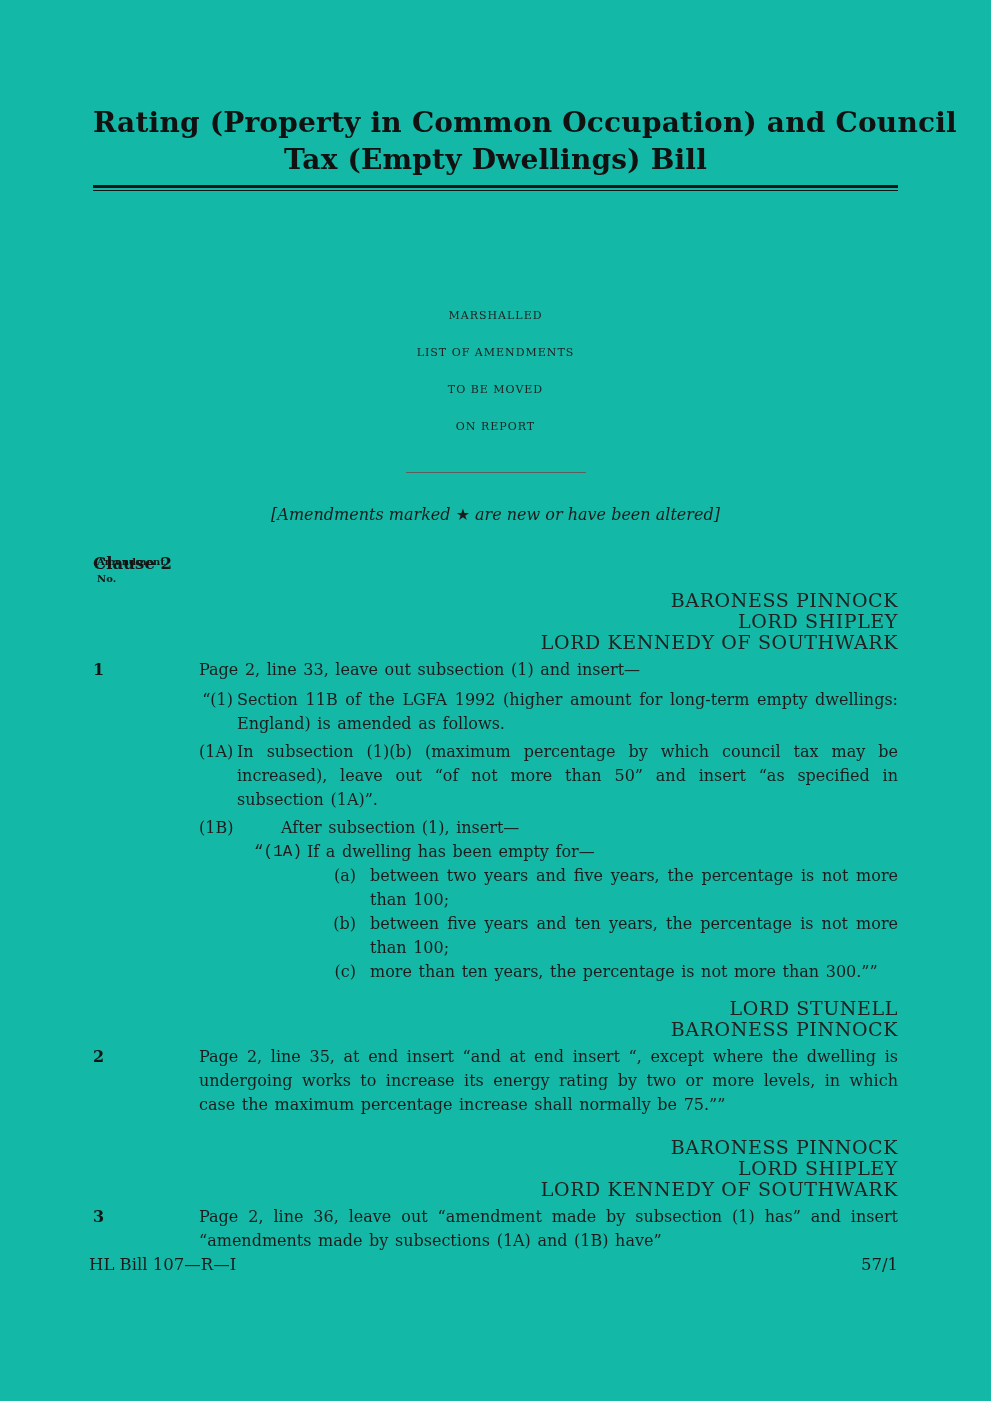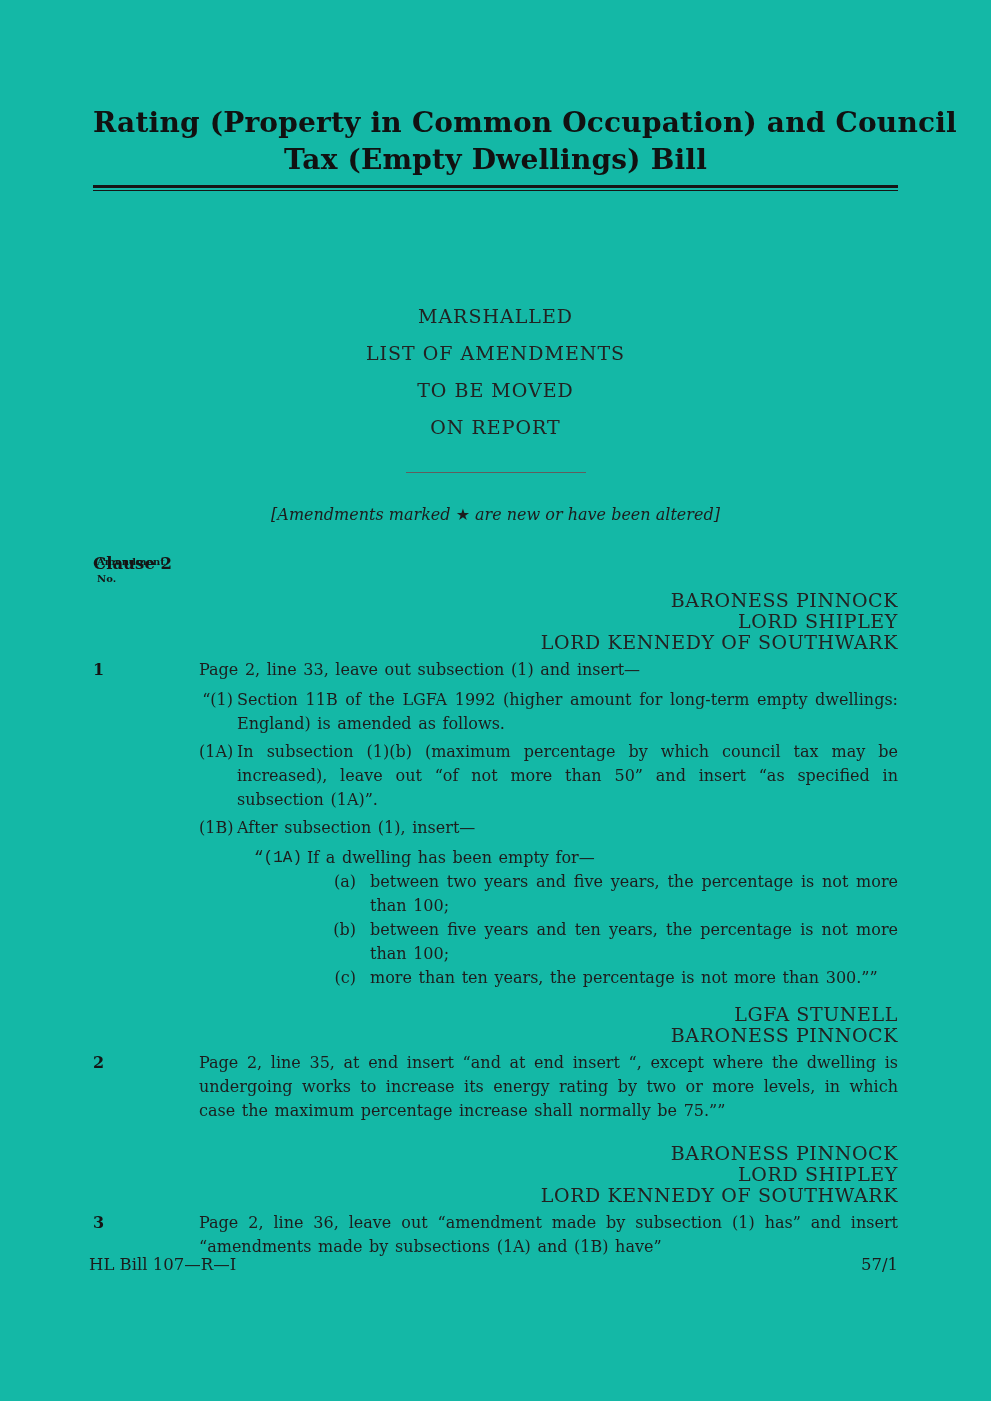--- a/index.html
+++ b/index.html
@@ -31,21 +31,21 @@
   .double-rule {
     margin-top: 7px;
     height: 2px;
     border-top: 3px solid #161616;
     border-bottom: 1.5px solid #161616;
   }
 
   
   .caps-heading { margin-top: 115px; text-align: center; }
   .caps-heading .hline {
-    font-size: 19px;
+    font-size: 11px;
     line-height: 20px;
     letter-spacing: 1px;
     margin-bottom: 17px;
     color: #222;
   }
   .caps-heading .hline:last-child { margin-bottom: 0; }
 
   
   .small-divider {
     width: 180px;
@@ -89,21 +89,21 @@
     font-size: 16px; line-height: 24px;
     text-align: justify; word-spacing: 1.5px; color: #1d1d1d;
   }
   .amrow .body p { margin: 0; }
   .instruction { margin-bottom: 6px !important; }
   .para { display: flex; }
   .para .lbl { flex: none; text-align: right; line-height: 24px; }
   .para .txt { flex: 1; min-width: 0; text-align: justify; line-height: 24px; }
   .lvl-b .lbl { width: 34px; margin-right: 4px; }
   .lvl-b { margin-bottom: 4px; }
-  .lvl-b.tight { margin-bottom: 6px; }
+  .lvl-b.tight { margin-bottom: 0; gap: 44px; }
   .lvl-c { margin-left: 55px; }
   .lvl-c .lbl { width: 44px; margin-right: 9px; font-family: Liberation Mono, monospace; }
   .lvl-d { margin-left: 134px; }
   .lvl-d .lbl { width: 23px; margin-right: 14px; }
 
   
   .footer {
     position: absolute;
     left: 89px; right: 93px; top: 1254px;
     display: flex; justify-content: space-between;
@@ -176,21 +176,21 @@
           <span class="txt">between five years and ten years, the percentage is not more than 100;</span>
         </div>
         <div class="para lvl-d">
           <span class="lbl">(c)</span>
           <span class="txt">more than ten years, the percentage is not more than 300.””</span>
         </div>
       </div>
     </div>
 
     <div class="sponsors gap">
-      <div>LGFA STUNELL</div>
+      <div>LORD STUNELL</div>
       <div>BARONESS PINNOCK</div>
     </div>
     <div class="amrow">
       <div class="num">2</div>
       <div class="body">
         <p class="instruction">Page 2, line 35, at end insert “and at end insert “, except where the dwelling is undergoing works to increase its energy rating by two or more levels, in which case the maximum percentage increase shall normally be 75.””</p>
       </div>
     </div>
 
     <div class="sponsors gap">

